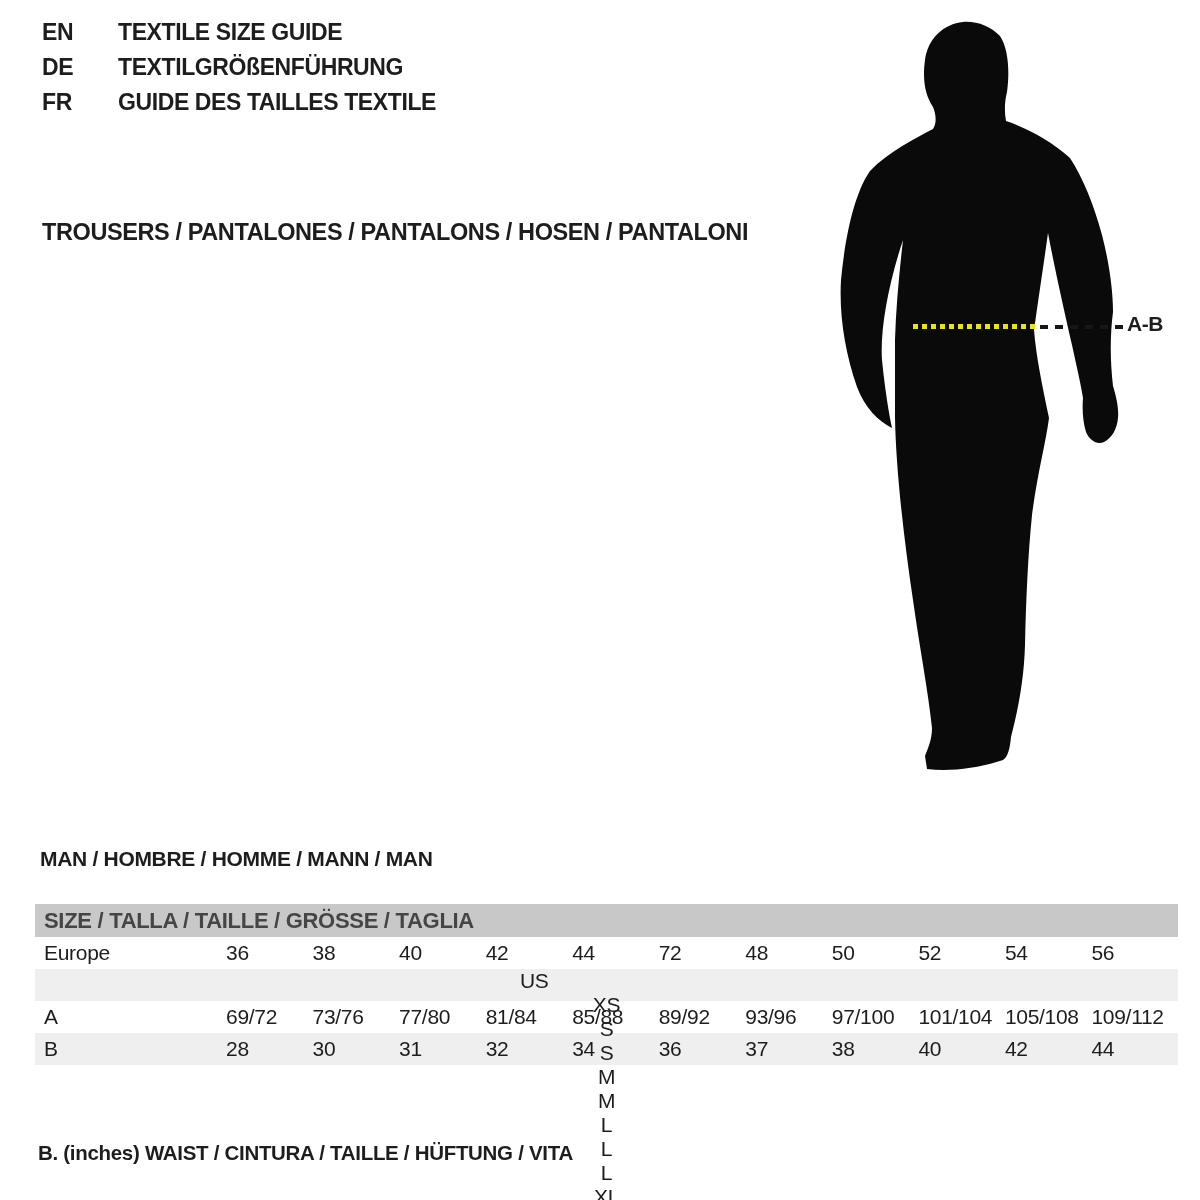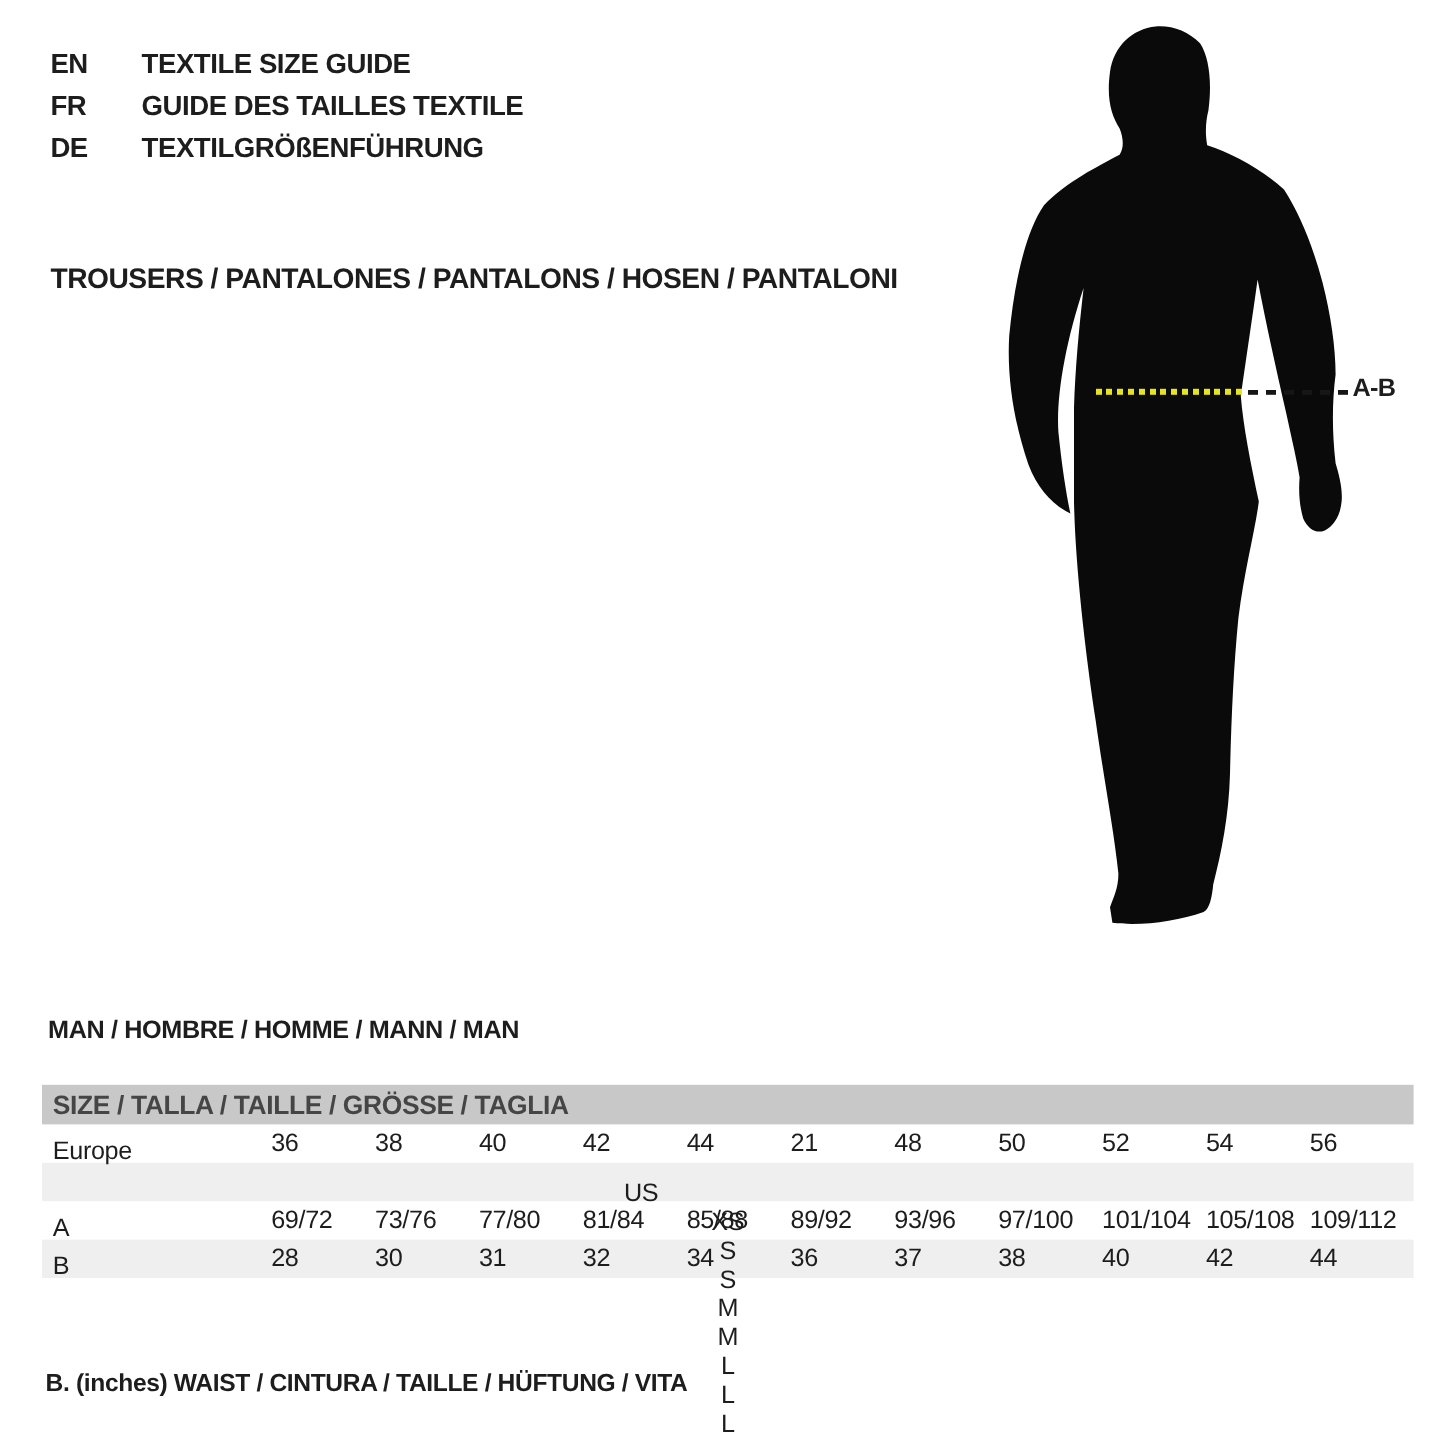--- a/index.html
+++ b/index.html
@@ -1,65 +1,65 @@
 <!DOCTYPE html>
 <html><head>
 <meta charset="utf-8">
 <style>
   html,body { margin:0; padding:0; background:#fff; }
   .page {
     position:relative; width:1200px; height:1200px; background:#ffffff;
     font-family:"Liberation Sans", sans-serif; color:#1d1d1d; overflow:hidden;
   }
   
-  .lang-block { position:absolute; left:42px; top:36px; }
+  .lang-block { position:absolute; left:42px; top:15px; }
   .lang-row { display:flex; height:35px; align-items:center;
               font-weight:bold; font-size:23px; letter-spacing:-0.4px; }
   .lang-code { width:76px; }
   .category { position:absolute; left:42px; top:219px;
               font-weight:bold; font-size:23.5px; letter-spacing:-0.4px; }
   
   .silhouette { position:absolute; left:820px; top:0; width:380px; height:800px; }
   .measure-dots { position:absolute; left:913px; top:324px; width:122px; height:5px; }
   .measure-dashes { position:absolute; left:1040px; top:325px; width:84px; height:4px; }
   .measure-label { position:absolute; left:1127px; top:312px;
                    font-weight:bold; font-size:21px; letter-spacing:-0.5px; }
   
   .section-title { position:absolute; left:40px; top:847px;
                    font-weight:bold; font-size:21px; letter-spacing:-0.3px; }
   .size-table { position:absolute; left:35px; top:904px; width:1143px;
                 font-size:21px; letter-spacing:-0.3px; }
   .t-header { height:33px; line-height:33px; padding-left:9px;
               font-size:22px; font-weight:bold; color:#454545; }
   .t-row { display:flex; height:32px; align-items:center; }
-  .t-label { width:182px; padding-left:9px;margin-top:14px; }
+  .t-label { width:182px; padding-left:9px; }
   .t-cell { flex:1; text-align:left; }
   
   .footnote { position:absolute; left:38px; font-weight:bold;
               font-size:20.5px; letter-spacing:-0.3px; }
   .footnote.a { top:1109px; }
   .footnote.b { top:1141px; }
 </style>
 </head>
 <body>
 
 <div class="page">
 
   <div class="lang-block">
     <div class="lang-row">
       <span class="lang-code">EN</span>
       <span class="lang-label">TEXTILE SIZE GUIDE</span>
     </div>
     <div class="lang-row">
+      <span class="lang-code">DE</span>
+      <span class="lang-label">TEXTILGRÖßENFÜHRUNG</span>
+    </div>
+    <div class="lang-row">
       <span class="lang-code">FR</span>
       <span class="lang-label">GUIDE DES TAILLES TEXTILE</span>
-    </div>
-    <div class="lang-row">
-      <span class="lang-code">DE</span>
-      <span class="lang-label">TEXTILGRÖßENFÜHRUNG</span>
     </div>
   </div>
 
   <div class="category">TROUSERS / PANTALONES / PANTALONS / HOSEN / PANTALONI</div>
 
   <svg class="silhouette" viewBox="0 0 380 800" xmlns="http://www.w3.org/2000/svg">
     <path fill="#0a0a0a" d="
       M 143 22
       C 124 24 108 38 105 60
       C 102 82 106 96 113 107
@@ -108,21 +108,21 @@
   <div class="size-table">
     <div class="t-header" style="background: rgb(200, 200, 200);">SIZE / TALLA / TAILLE / GRÖSSE / TAGLIA</div>
     <div>
         <div class="t-row">
           <div class="t-label">Europe</div>
           <div class="t-cell">36</div>
           <div class="t-cell">38</div>
           <div class="t-cell">40</div>
           <div class="t-cell">42</div>
           <div class="t-cell">44</div>
-          <div class="t-cell">21</div>
+          <div class="t-cell">72</div>
           <div class="t-cell">48</div>
           <div class="t-cell">50</div>
           <div class="t-cell">52</div>
           <div class="t-cell">54</div>
           <div class="t-cell">56</div>
         </div>
         <div class="t-row" style="background: rgb(239, 239, 239); flex-direction: column;">
           <div class="t-label">US</div>
           <div class="t-cell">XS</div>
           <div class="t-cell">S</div>

